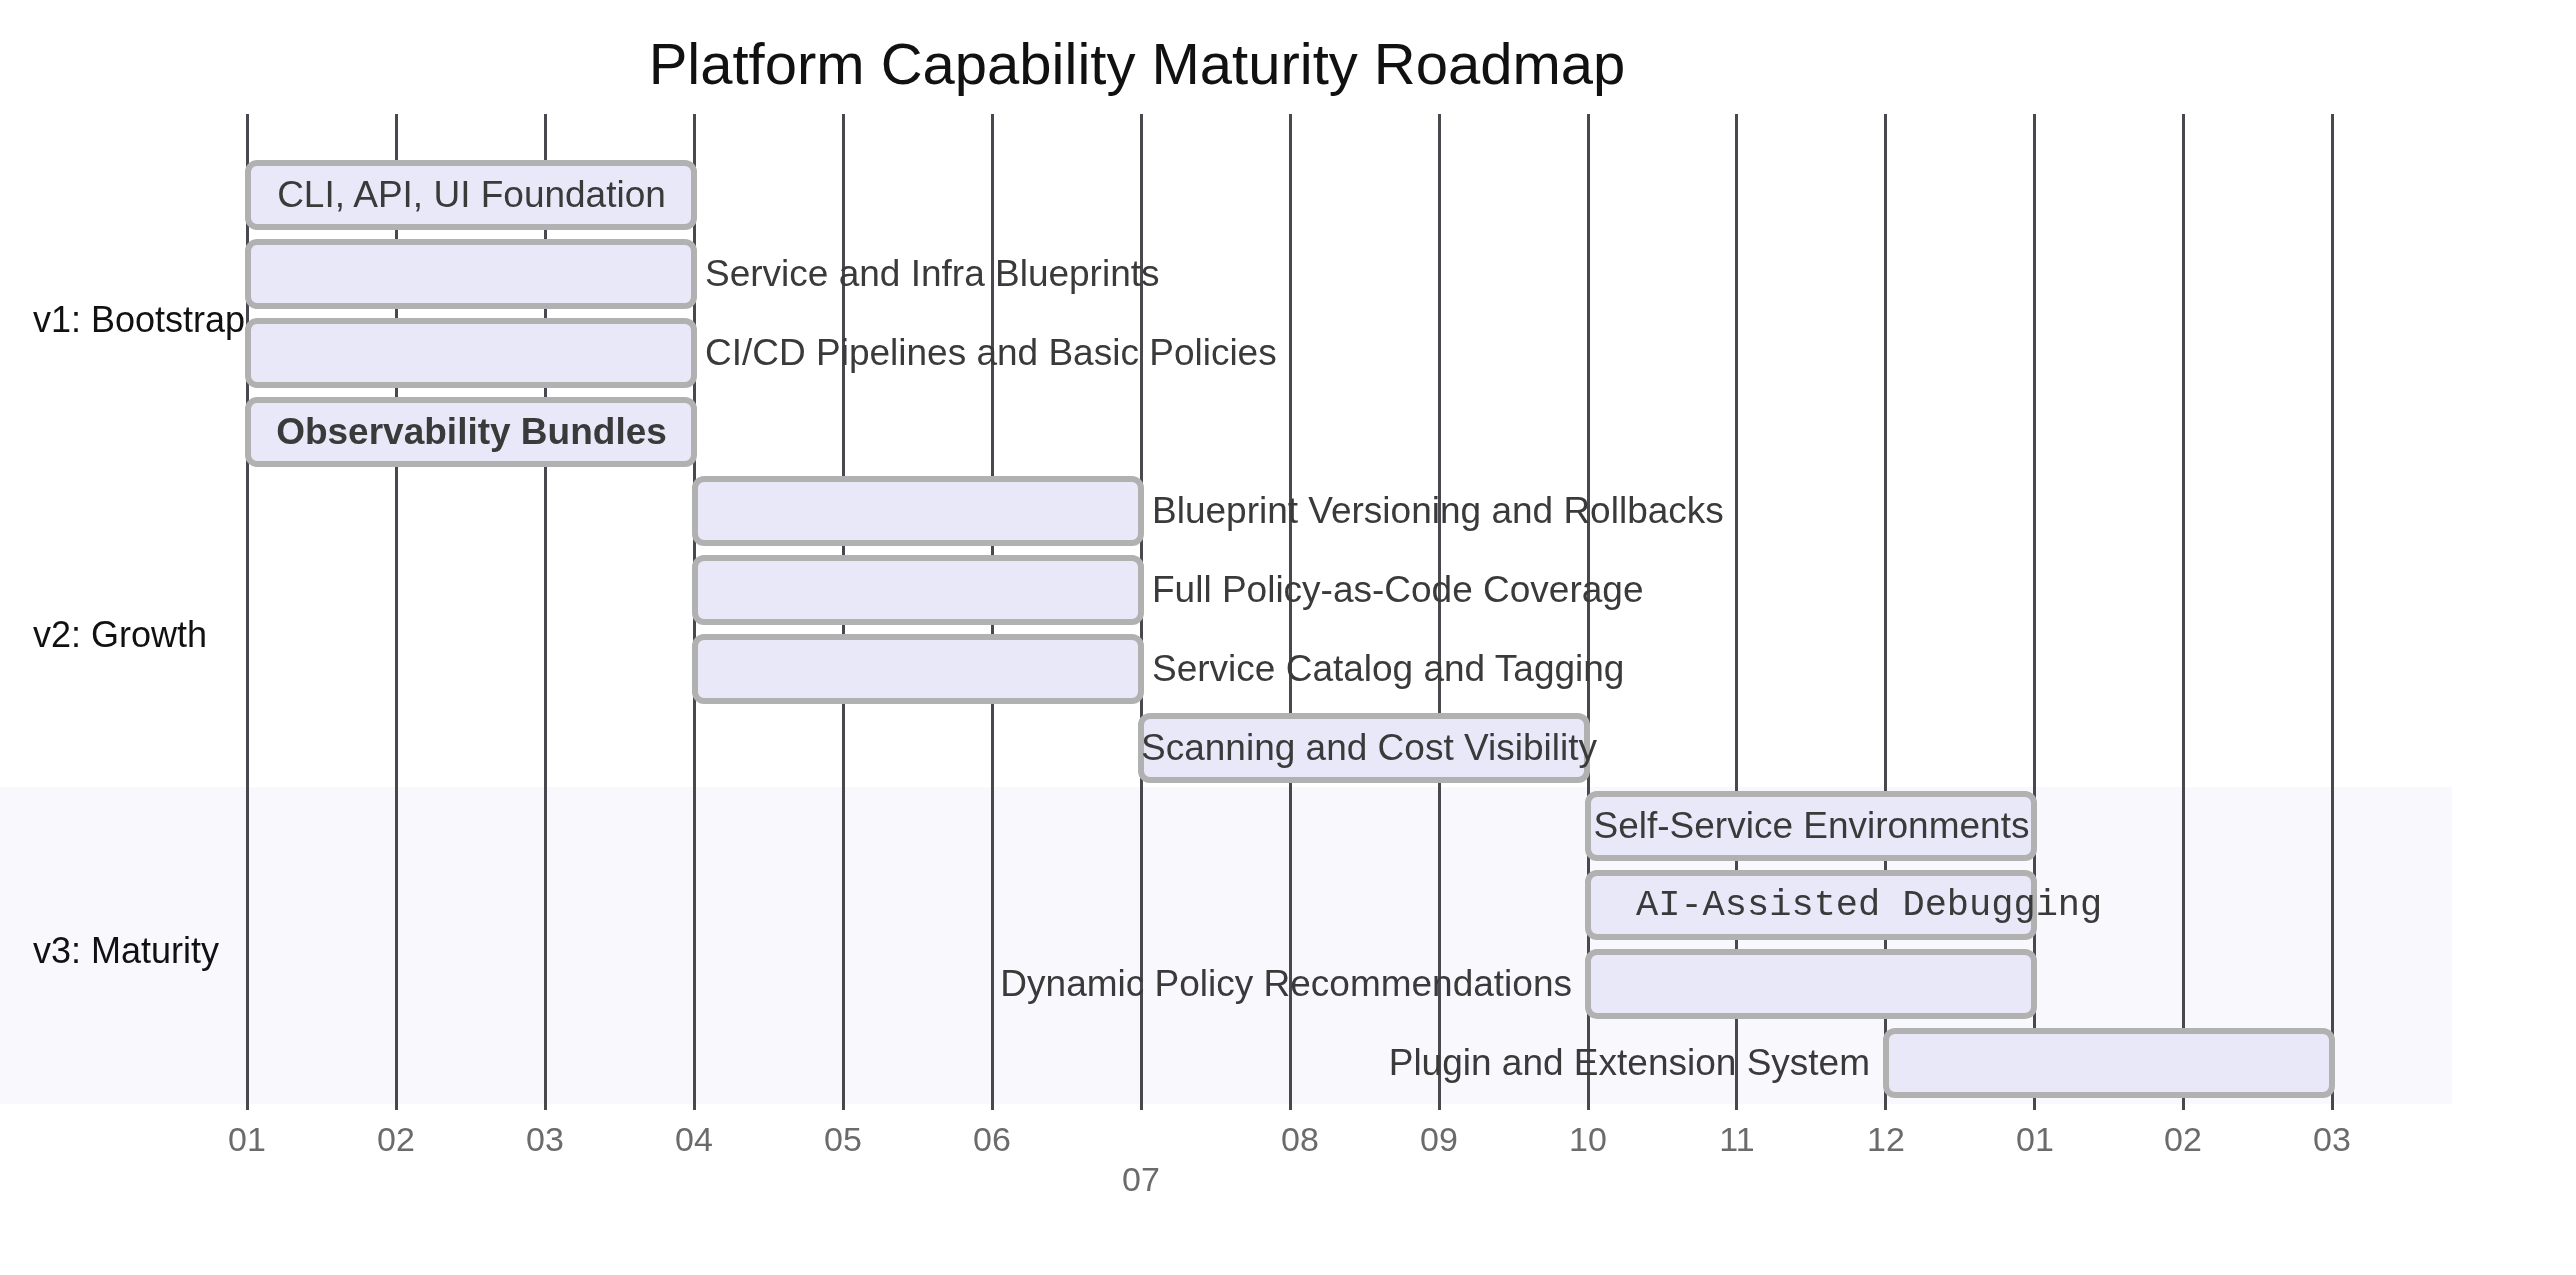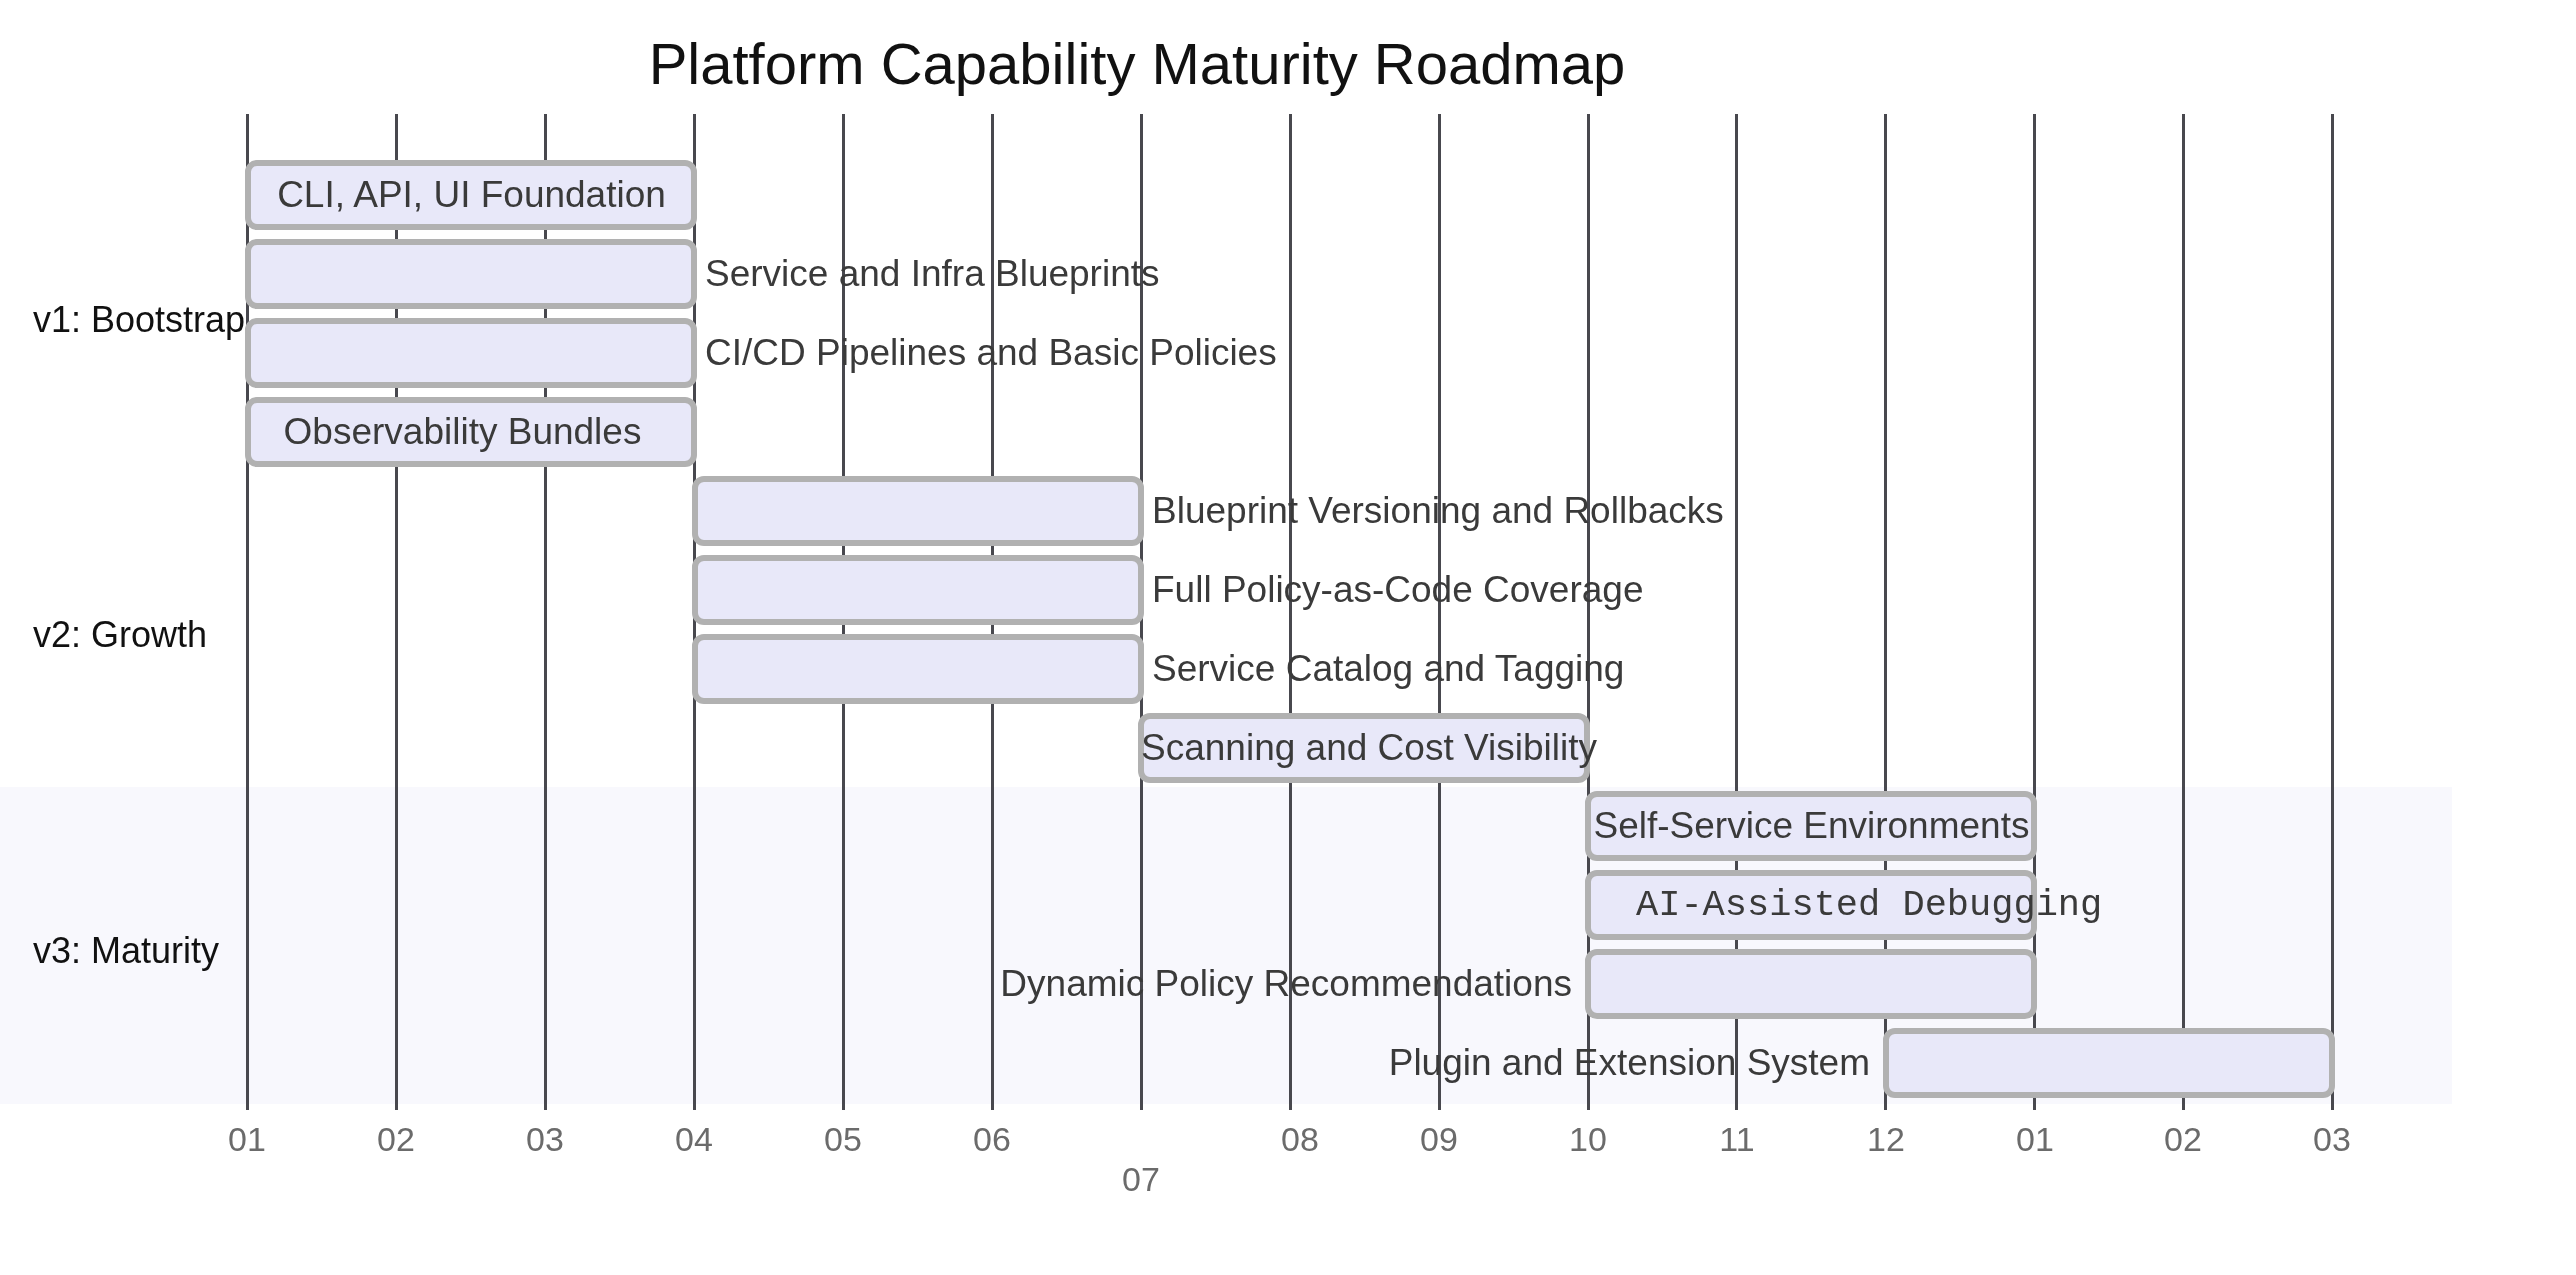--- a/index.html
+++ b/index.html
@@ -96,21 +96,21 @@
       <div class="grid-line" style="left: 2033px; top: 114px; height: 996px;"></div>
       <div class="grid-line" style="left: 2182px; top: 114px; height: 996px;"></div>
       <div class="grid-line" style="left: 2331px; top: 114px; height: 996px;"></div>
       <div class="task-bar" style="left: 245px; top: 160px; width: 452px;"></div>
       <div class="task-label inside" style="top: 160px; left: 248px; width: 447px;">CLI, API, UI Foundation</div>
       <div class="task-bar" style="left: 245px; top: 239px; width: 452px;"></div>
       <div class="task-label right" style="top: 239px; left: 705px; width: 805px;">Service and Infra Blueprints</div>
       <div class="task-bar" style="left: 245px; top: 318px; width: 452px;"></div>
       <div class="task-label right" style="top: 318px; left: 705px; width: 805px;">CI/CD Pipelines and Basic Policies</div>
       <div class="task-bar" style="left: 245px; top: 397px; width: 452px;"></div>
-      <div class="task-label inside" style="top: 397px; left: 239px; width: 447px;">Observability Bundles</div>
+      <div class="task-label inside" style="top: 397px; left: 248px; width: 447px; font-weight: bold;">Observability Bundles</div>
       <div class="task-bar" style="left: 692px; top: 476px; width: 452px;"></div>
       <div class="task-label right" style="top: 476px; left: 1152px; width: 805px;">Blueprint Versioning and Rollbacks</div>
       <div class="task-bar" style="left: 692px; top: 555px; width: 452px;"></div>
       <div class="task-label right" style="top: 555px; left: 1152px; width: 805px;">Full Policy-as-Code Coverage</div>
       <div class="task-bar" style="left: 692px; top: 634px; width: 452px;"></div>
       <div class="task-label right" style="top: 634px; left: 1152px; width: 805px;">Service Catalog and Tagging</div>
       <div class="task-bar" style="left: 1138px; top: 713px; width: 452px;"></div>
       <div class="task-label inside" style="top: 713px; left: 1141px; width: 447px;">Scanning and Cost Visibility</div>
       <div class="task-bar" style="left: 1585px; top: 791px; width: 452px;"></div>
       <div class="task-label inside" style="top: 791px; left: 1588px; width: 447px;">Self-Service Environments</div>

